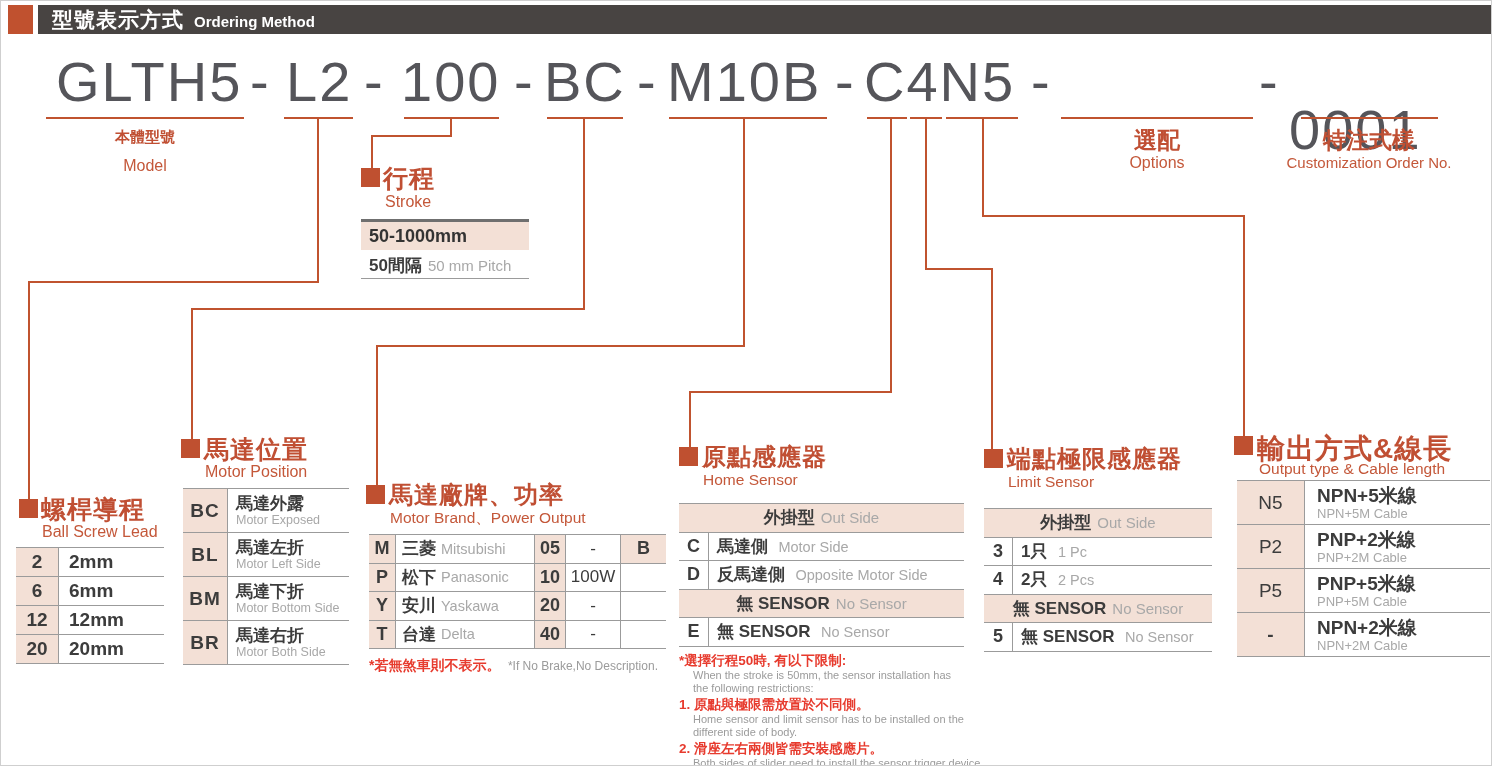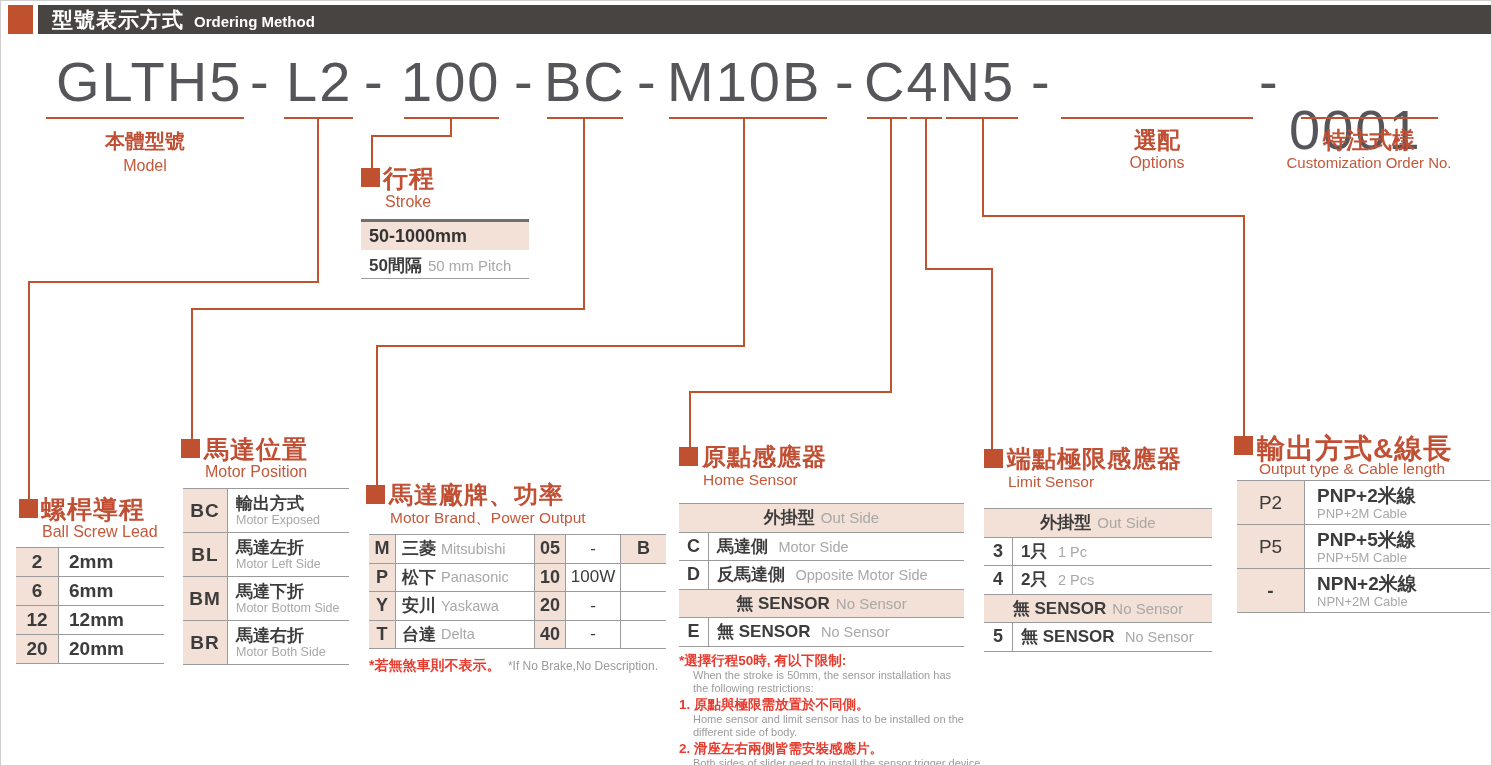--- a/index.html
+++ b/index.html
@@ -13,21 +13,21 @@
   .hdr-en{color:#fff;font-size:15px;font-weight:bold;margin-left:10px;padding-top:3px;}
   
   .seg{top:54px;font-size:56px;font-weight:500;color:#55555a;letter-spacing:2px;line-height:54px;white-space:nowrap;}
   .hy{top:54px;font-size:56px;font-weight:500;color:#55555a;line-height:54px;}
   .opt-box{left:1060px;top:56px;width:190px;height:46px;border:2px solid #9e9e9e;box-sizing:border-box;text-align:center;}
   .opt-zh{display:block;margin-top:5px;font-size:19px;letter-spacing:4px;color:#bcbcbc;font-weight:bold;}
   .opt-en{display:block;font-size:11.5px;color:#bcbcbc;}
   
   .ln{background:#c0532f;}
   
-  .lblzh{font-size:20px;font-weight:bold;color:#c04f33;text-align:center;}
+  .lblzh{font-size:15px;font-weight:bold;color:#c04f33;text-align:center;}
   .lblen{font-size:16px;color:#c4583a;text-align:center;}
   
   .sq{width:19px;height:19px;background:#bf5030;}
   .stitle{font-size:25px;font-weight:bold;color:#c04f33;white-space:nowrap;letter-spacing:1px;}
   .ssub{font-size:16px;color:#c4583a;white-space:nowrap;}
   
   .tbl{border-top:1.5px solid #9b9b9b;box-sizing:border-box;}
   .trow{display:flex;border-bottom:1.5px solid #9b9b9b;align-items:center;box-sizing:border-box;}
   .tcode{background:#f3e0d6;display:flex;align-items:center;justify-content:center;border-right:1.5px solid #9b9b9b;align-self:stretch;font-weight:bold;color:#3c3c3c;box-sizing:border-box;}
   .tdesc{padding-left:8px;box-sizing:border-box;}
@@ -148,21 +148,21 @@
     </div>
   </div>
 
   <div class="abs sq" style="left:180px;top:438px;"></div>
   <div class="abs stitle" style="left:203px;top:432px;">馬達位置</div>
   <div class="abs ssub" style="left:204px;top:462px;">Motor Position</div>
   <div class="abs tbl" style="left:182px;top:487px;width:166px;">
     <div class="trow" style="height:44px;">
       <div class="tcode" style="width:45px;font-size:19px;letter-spacing:1px;">BC</div>
       <div class="tdesc">
-        <div class="zh" style="font-size:17px;line-height:19px;">輸出方式</div>
+        <div class="zh" style="font-size:17px;line-height:19px;">馬達外露</div>
         <div class="en" style="font-size:12.5px;line-height:14px;">Motor Exposed</div>
       </div>
     </div>
     <div class="trow" style="height:44px;">
       <div class="tcode" style="width:45px;font-size:19px;letter-spacing:1px;">BL</div>
       <div class="tdesc">
         <div class="zh" style="font-size:17px;line-height:19px;">馬達左折</div>
         <div class="en" style="font-size:12.5px;line-height:14px;">Motor Left Side</div>
       </div>
     </div>
@@ -311,20 +311,27 @@
         <span class="en" style="font-size:14.5px;margin-left:6px;">No Sensor</span>
       </div>
     </div>
   </div>
 
   <div class="abs sq" style="left:1233px;top:435px;"></div>
   <div class="abs stitle" style="left:1256px;top:429px;font-size:28px;">輸出方式&amp;線長</div>
   <div class="abs ssub" style="left:1258px;top:459px;font-size:15.5px;">Output type &amp; Cable length</div>
   <div class="abs tbl" style="left:1236px;top:479px;width:253px;">
     <div class="trow" style="height:44px;">
+      <div class="tcode" style="width:68px;font-size:19px;font-weight:normal;">N5</div>
+      <div class="tdesc" style="padding-left:12px;">
+        <div class="zh" style="font-size:19px;line-height:21px;">NPN+5米線</div>
+        <div class="en" style="font-size:13px;line-height:15px;">NPN+5M Cable</div>
+      </div>
+    </div>
+    <div class="trow" style="height:44px;">
       <div class="tcode" style="width:68px;font-size:19px;font-weight:normal;">P2</div>
       <div class="tdesc" style="padding-left:12px;">
         <div class="zh" style="font-size:19px;line-height:21px;">PNP+2米線</div>
         <div class="en" style="font-size:13px;line-height:15px;">PNP+2M Cable</div>
       </div>
     </div>
     <div class="trow" style="height:44px;">
       <div class="tcode" style="width:68px;font-size:19px;font-weight:normal;">P5</div>
       <div class="tdesc" style="padding-left:12px;">
         <div class="zh" style="font-size:19px;line-height:21px;">PNP+5米線</div>

